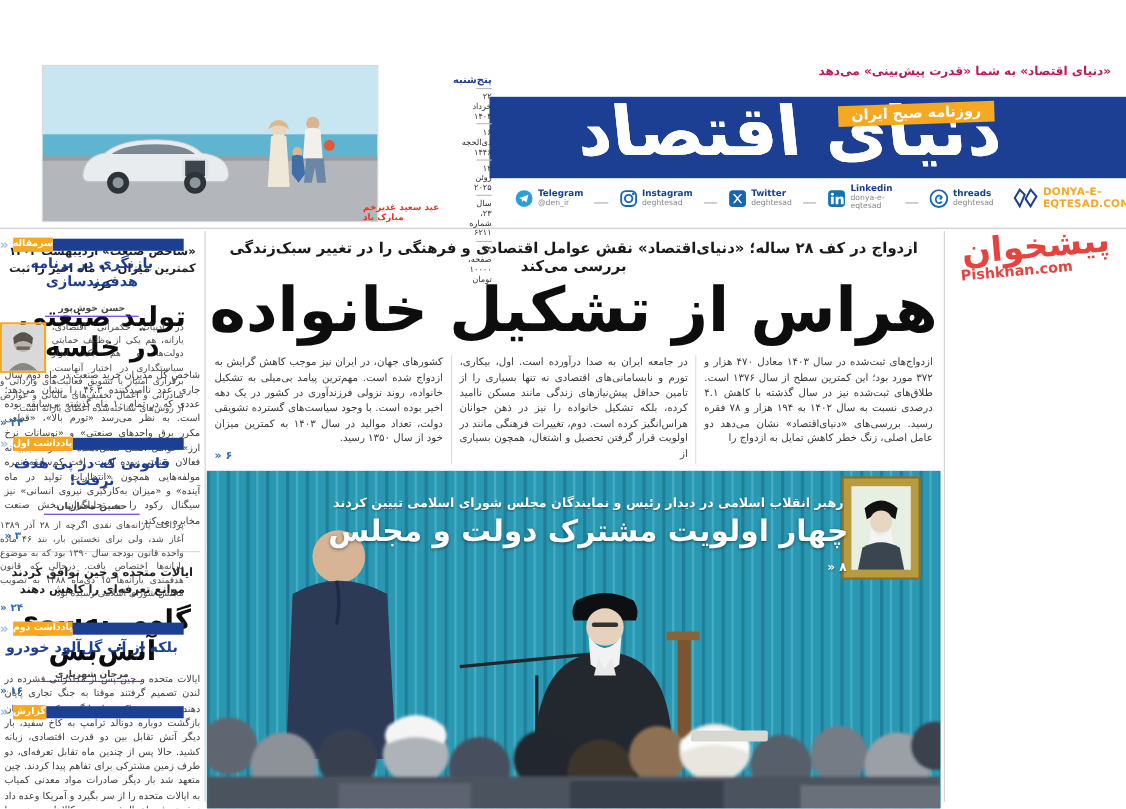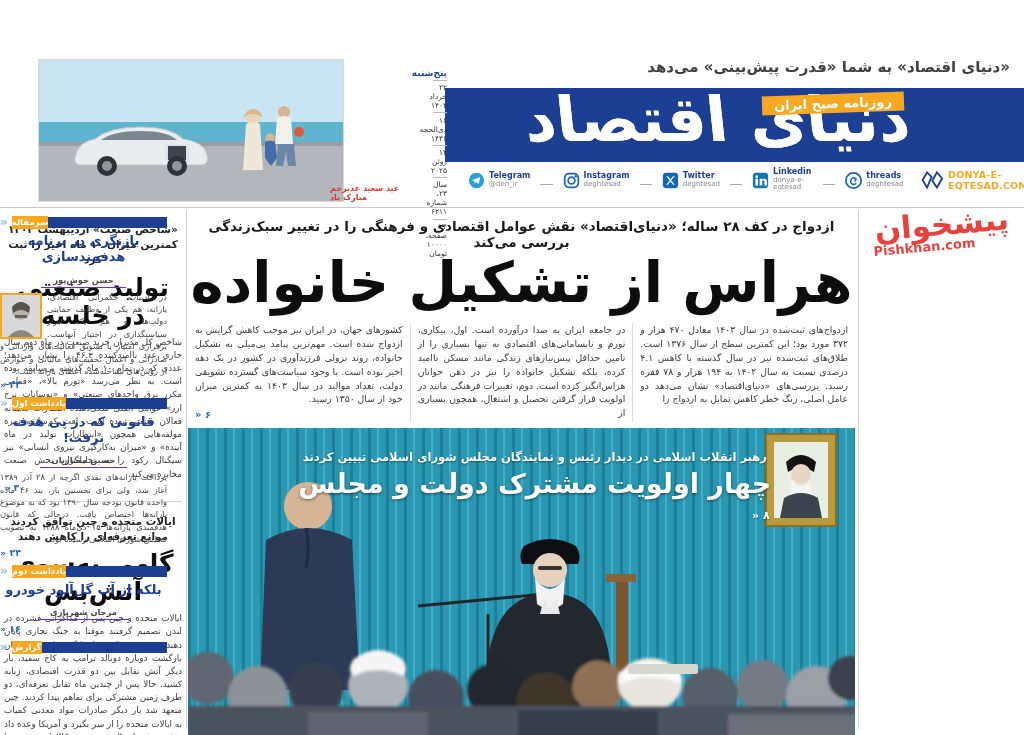--- a/index.html
+++ b/index.html
@@ -1,20 +1,20 @@
 <!DOCTYPE html>
 <html lang="fa" dir="rtl"><head>
 <meta charset="utf-8">
 <style>
   html,body{margin:0;padding:0;background:#fff;}
   .page{position:relative;width:1024px;height:735px;background:#fff;overflow:hidden;
         font-family:"DejaVu Sans",sans-serif;direction:rtl;}
   
   .header{position:absolute;inset:0 0 auto 0;height:207px;border-bottom:1px solid #c9c9c9;}
-  .tagline{position:absolute;top:58px;right:14px;color:#404040;font-size:15px;font-weight:bold;}
+  .tagline{position:absolute;top:58px;right:14px;color:#be185d;font-size:11px;font-weight:bold;}
   .band{position:absolute;top:88px;left:445px;right:0;height:74px;background:#1c3f94;}
   .logo-text{position:absolute;top:70px;left:470px;right:60px;color:#fff;font-size:62px;
              font-weight:bold;text-align:center;line-height:100px;white-space:nowrap;
              transform:skewX(6deg);text-shadow:0 0 0 #fff;}
   .badge{position:absolute;top:94px;right:120px;background:#f7a823;color:#fff;font-weight:bold;
          font-size:13px;padding:2px 12px;transform:rotate(-2deg);z-index:3;}
   .dates{position:absolute;top:68px;left:399px;width:48px;font-size:7.5px;color:#333;text-align:right;}
   .dates .weekday{color:#1c3f94;font-weight:bold;font-size:9px;padding-bottom:2px;}
   .dates .drow{border-top:1px solid #b9b9b9;padding:2.2px 0;margin-left:34px;}
   .greeting{position:absolute;top:184px;left:330px;width:92px;color:#e6332a;font-size:8px;

